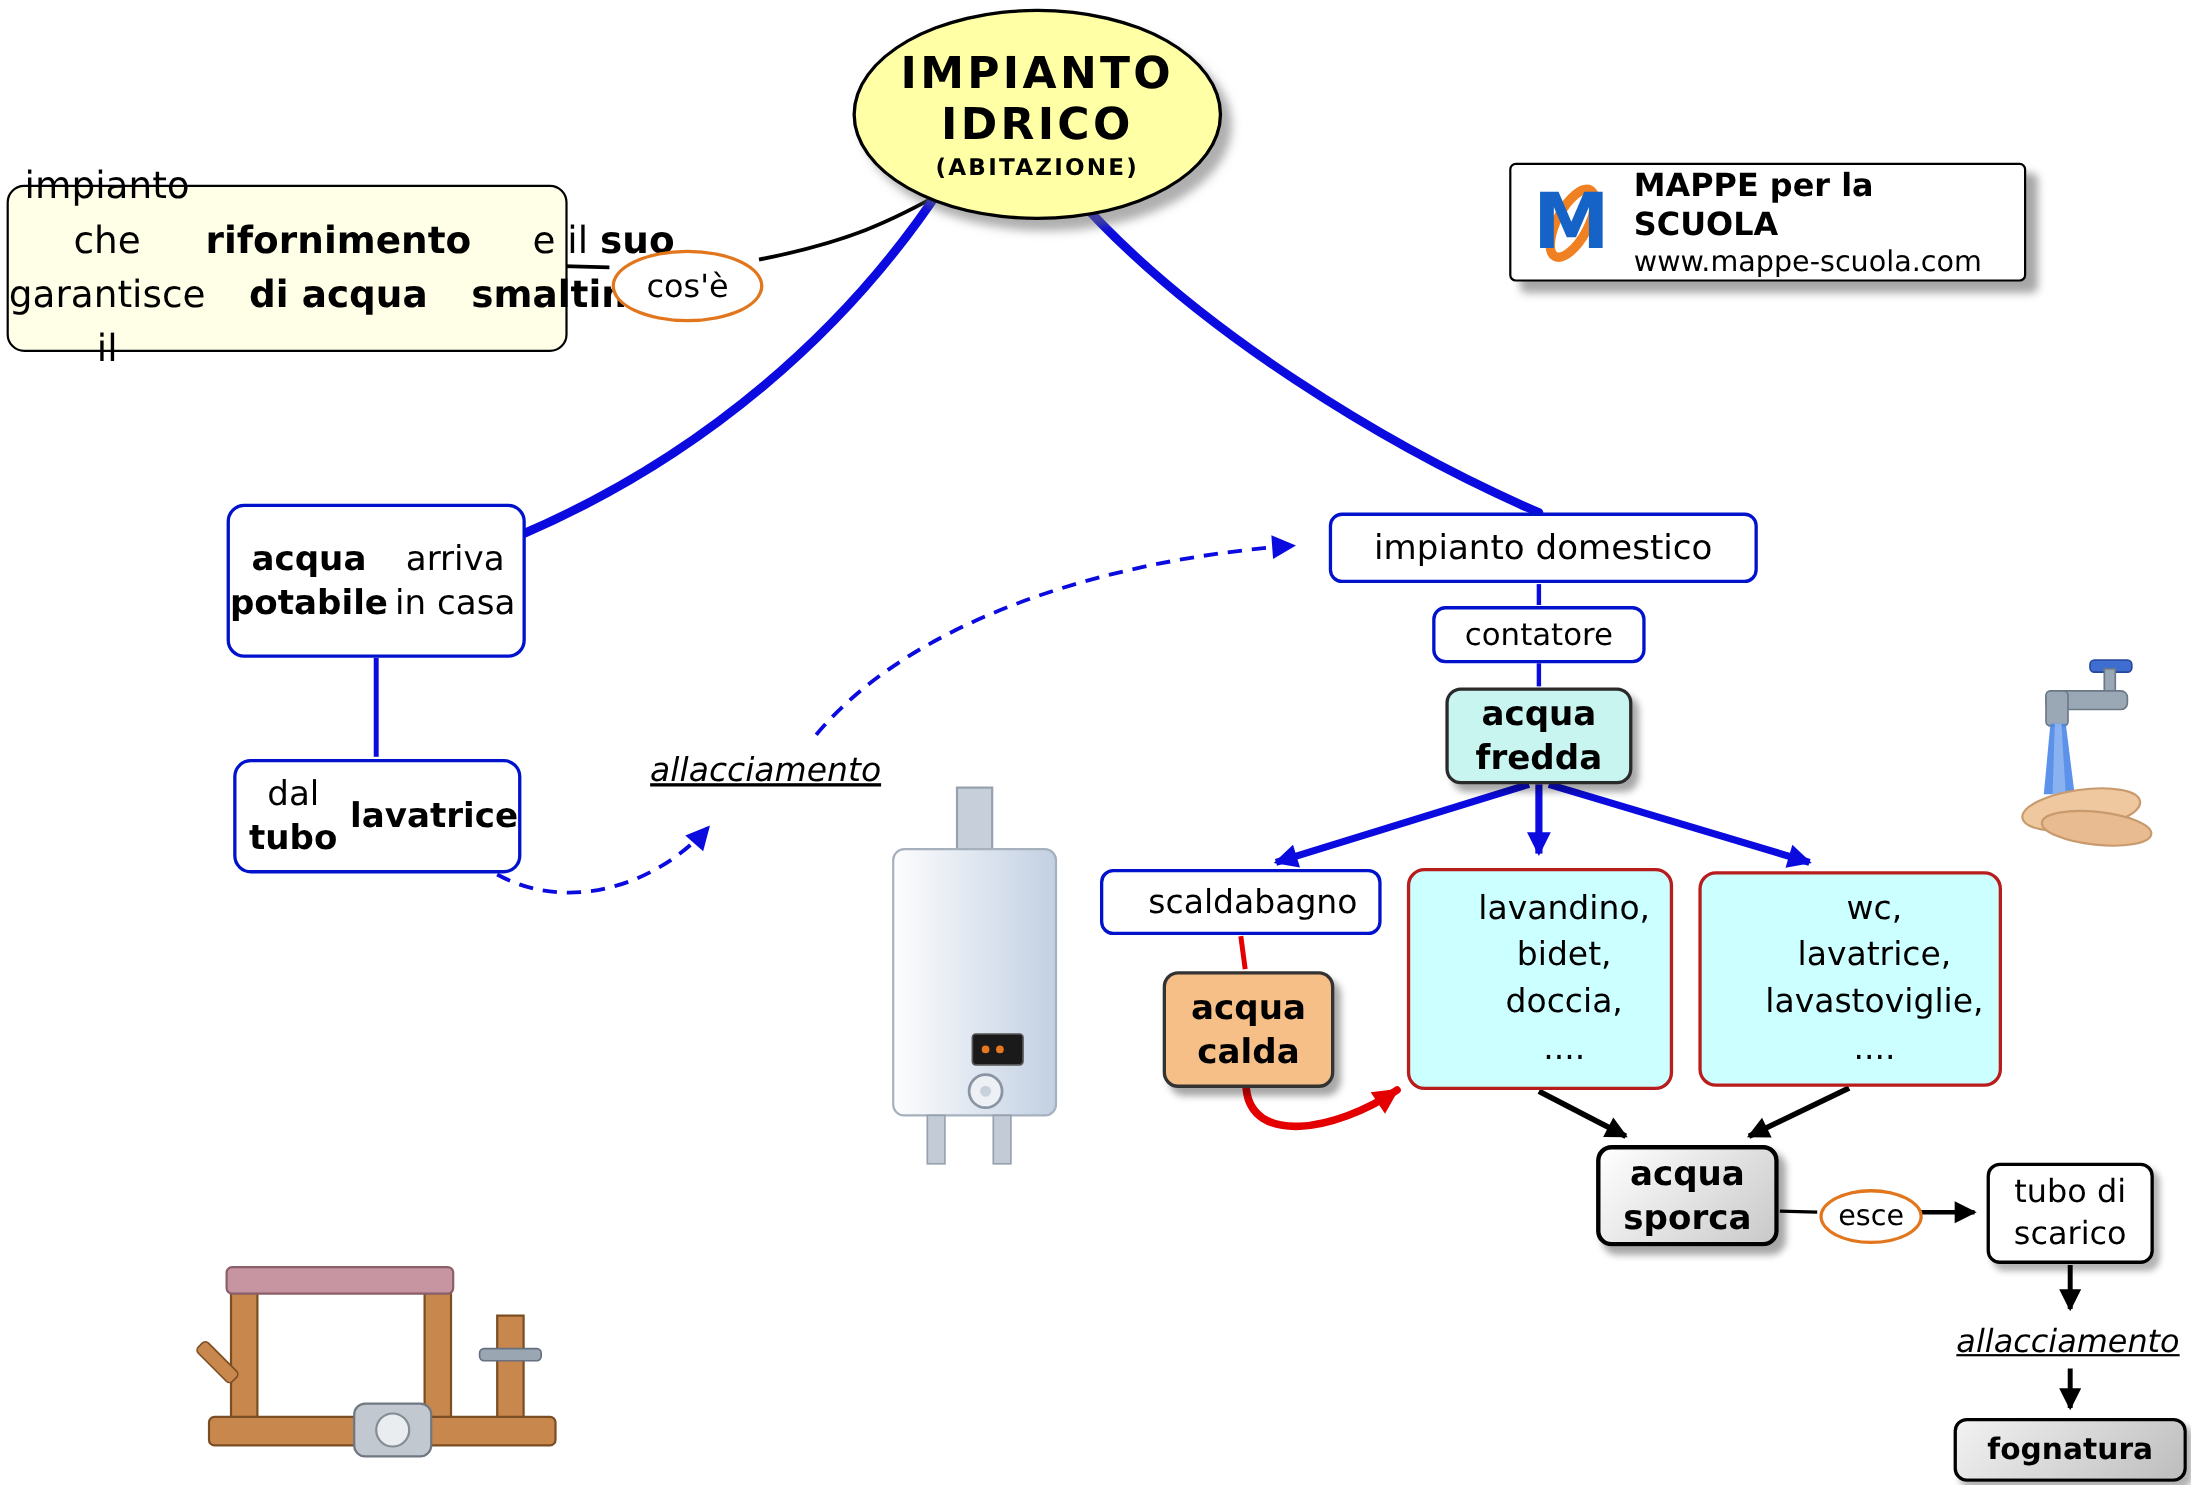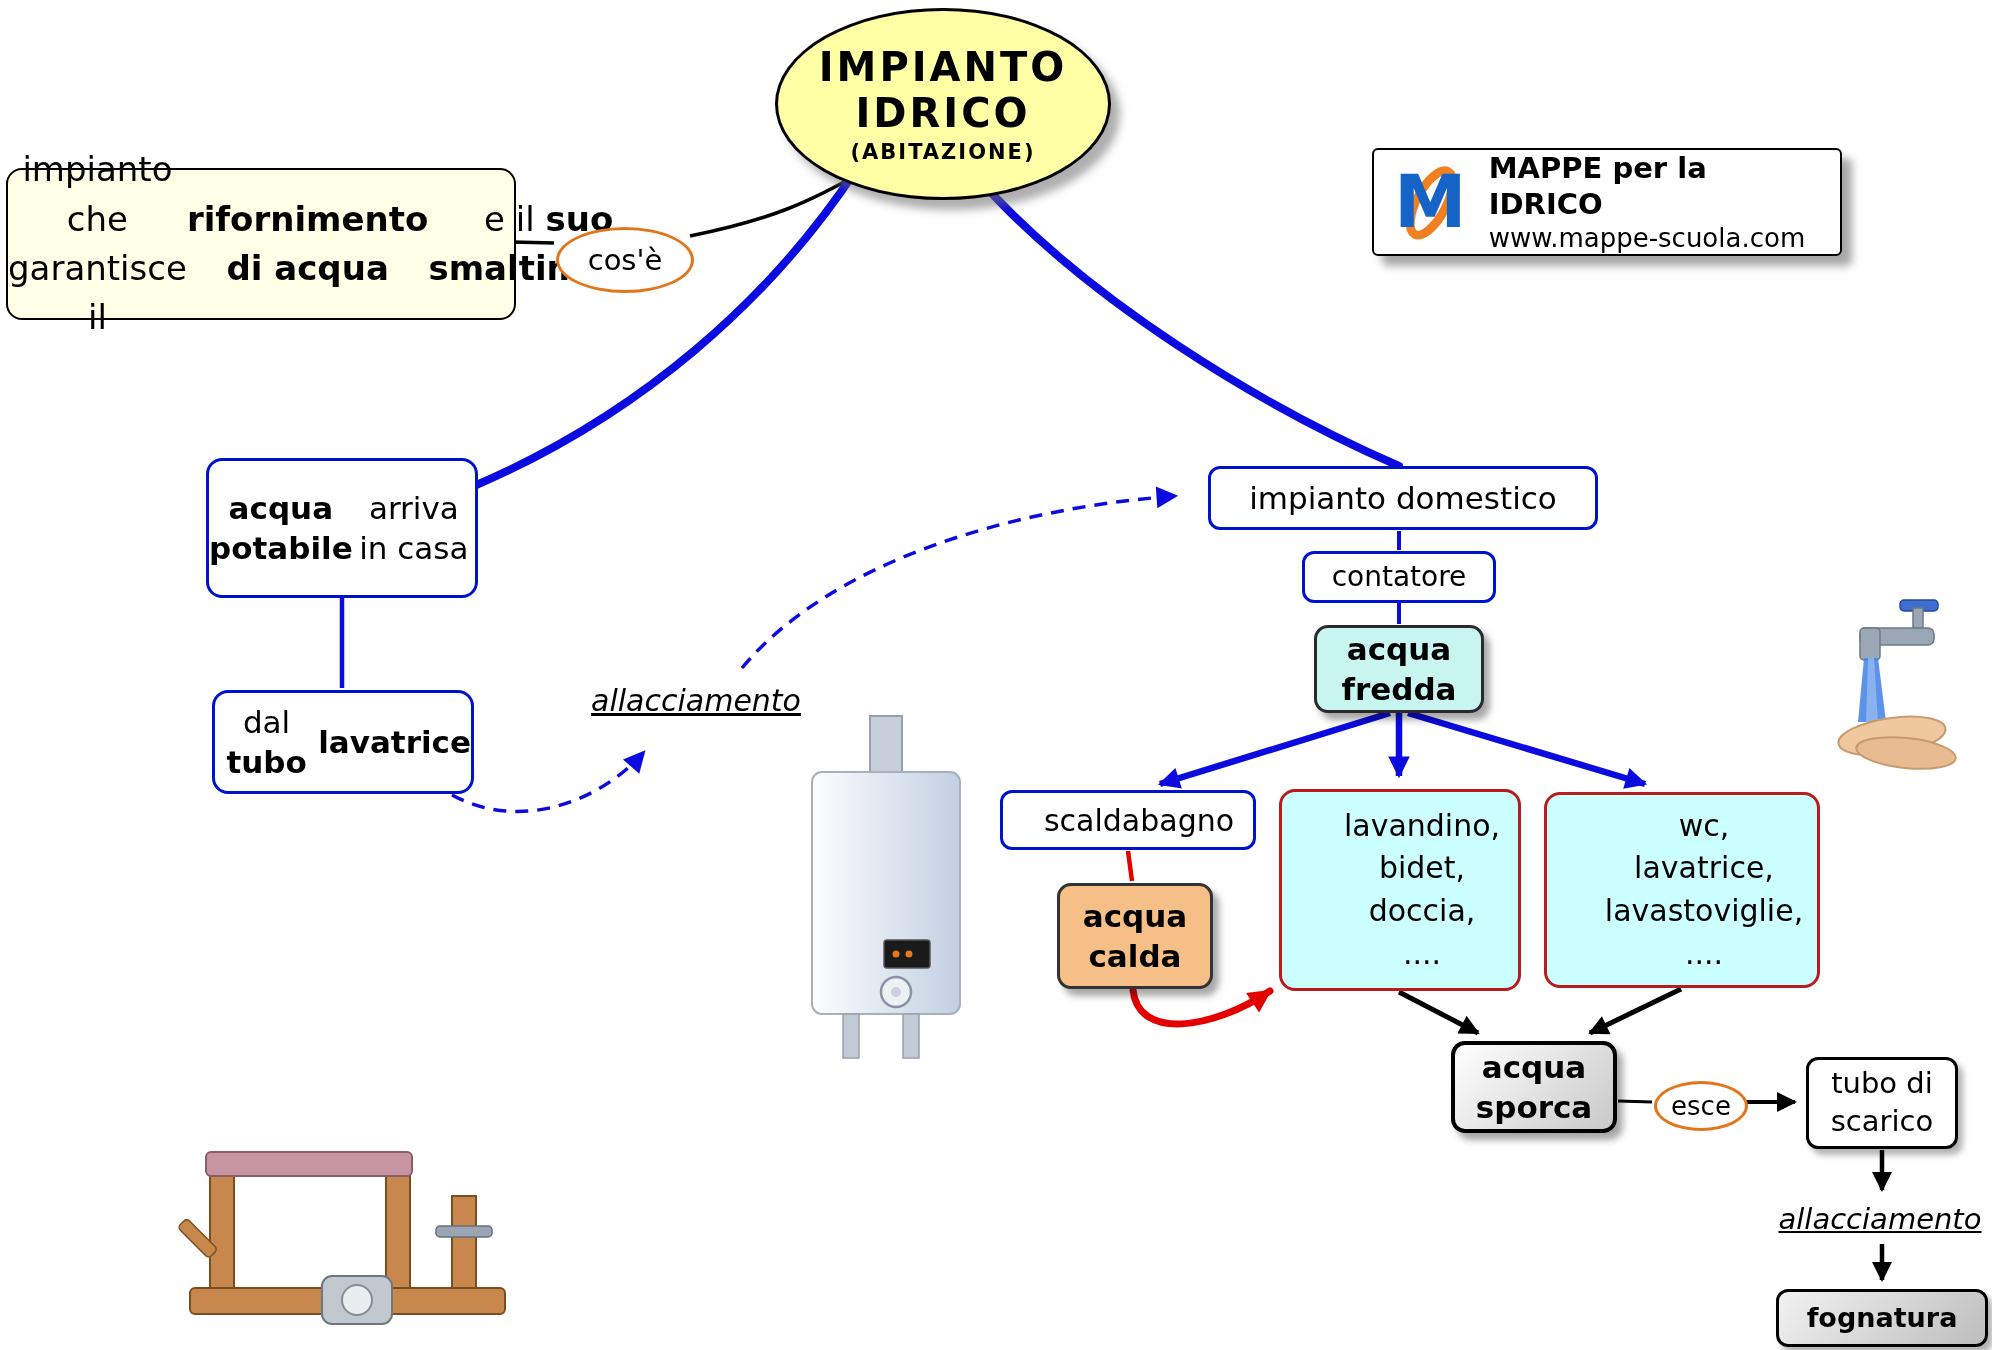--- a/index.html
+++ b/index.html
@@ -139,21 +139,21 @@
   <div class="link-ellipse" style="left:556px;top:227px;width:132px;height:60px;">
     <span>cos'è</span>
   </div>
 
   <div class="logo-box" style="left:1372px;top:148px;width:470px;height:108px;">
     <svg width="92" height="86" viewBox="0 0 92 86">
       <ellipse cx="44" cy="44" rx="36" ry="15" fill="none" stroke="#F08122" stroke-width="9" transform="rotate(-62 44 44)"></ellipse>
       <text x="6" y="68" font-size="74" font-weight="bold" fill="#1663C8" font-family="DejaVu Sans, sans-serif">M</text>
     </svg>
     <div class="logo-text">
-      <div class="logo-brand">MAPPE per la IDRICO</div>
+      <div class="logo-brand">MAPPE per la SCUOLA</div>
       <div class="logo-url">www.mappe-scuola.com</div>
     </div>
   </div>
 
   <div class="node blue-node" style="left:206px;top:458px;width:272px;height:140px;">
     <b class="pre">acqua
 potabile</b>
     <span>arriva in casa</span>
   </div>
 

